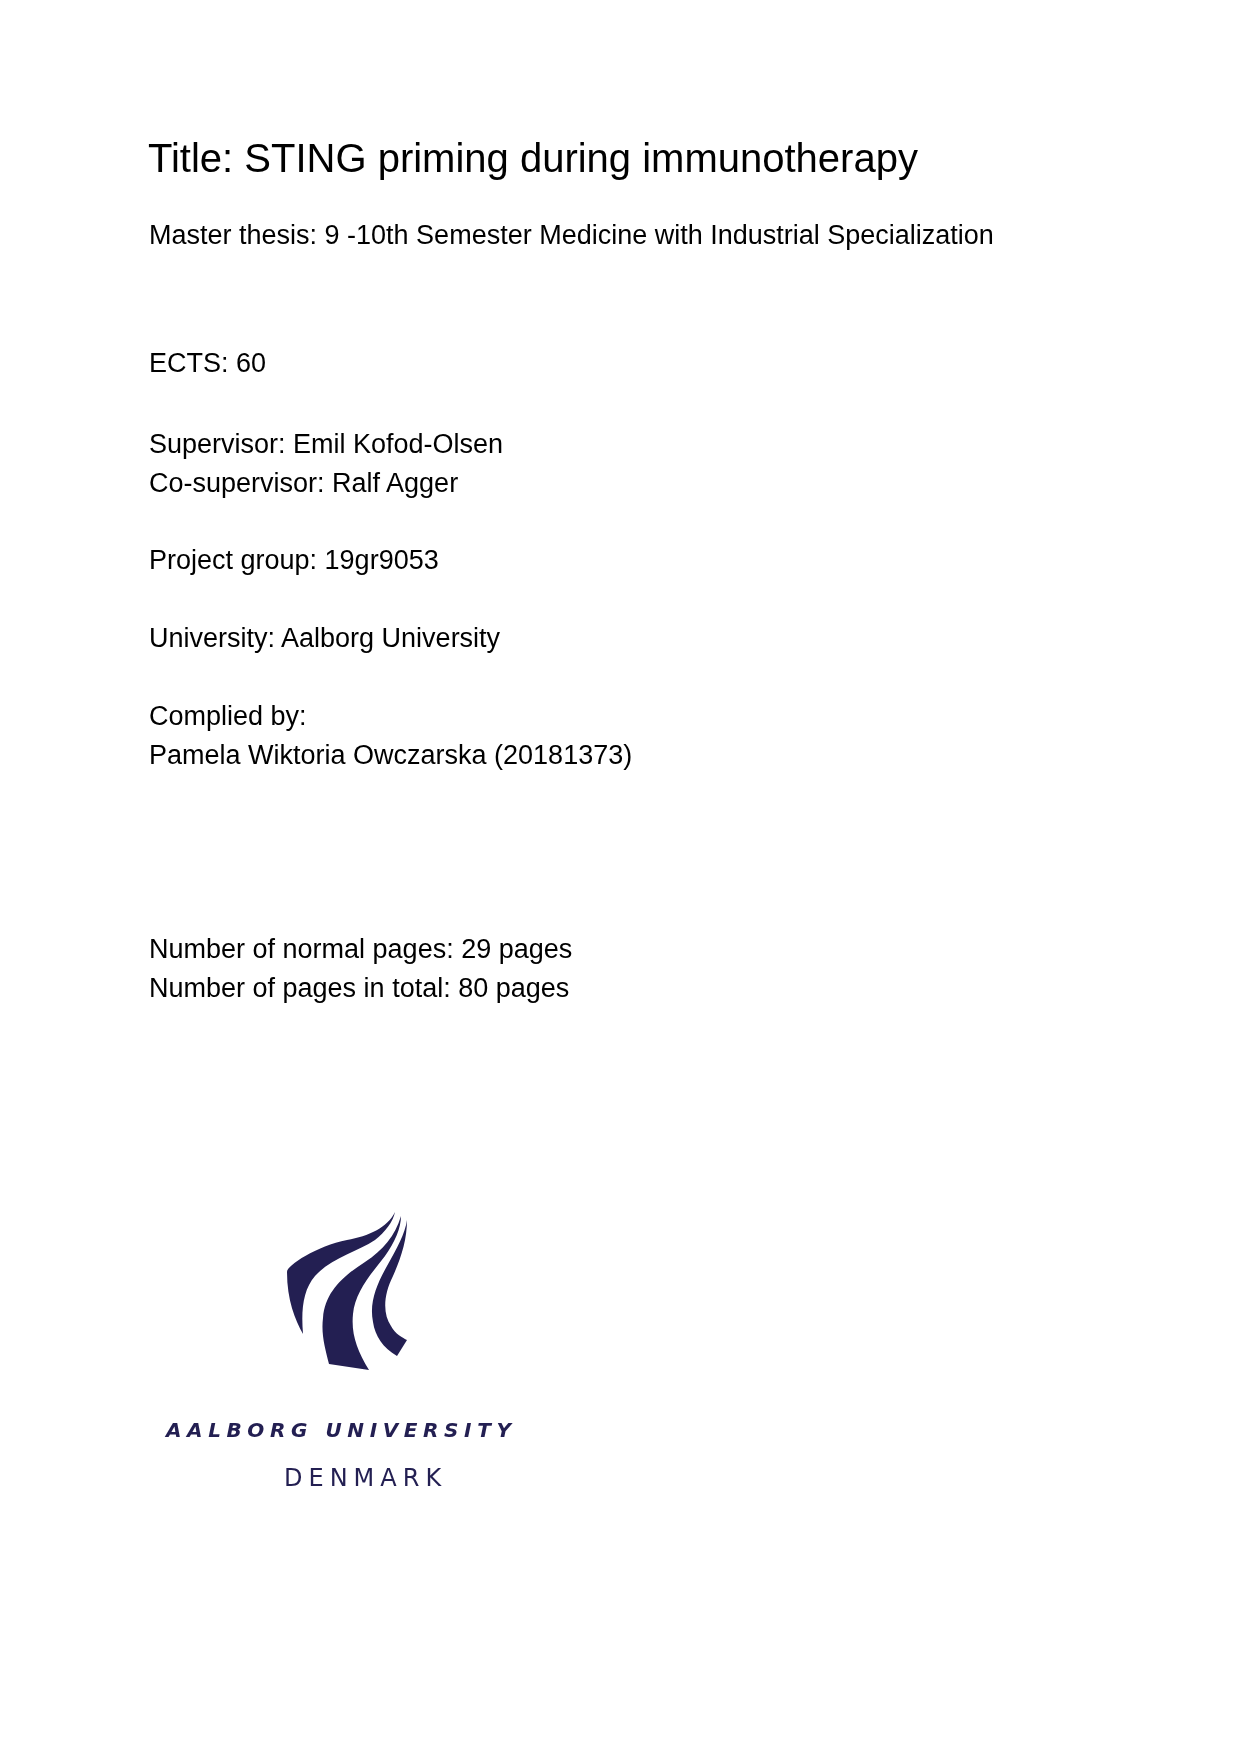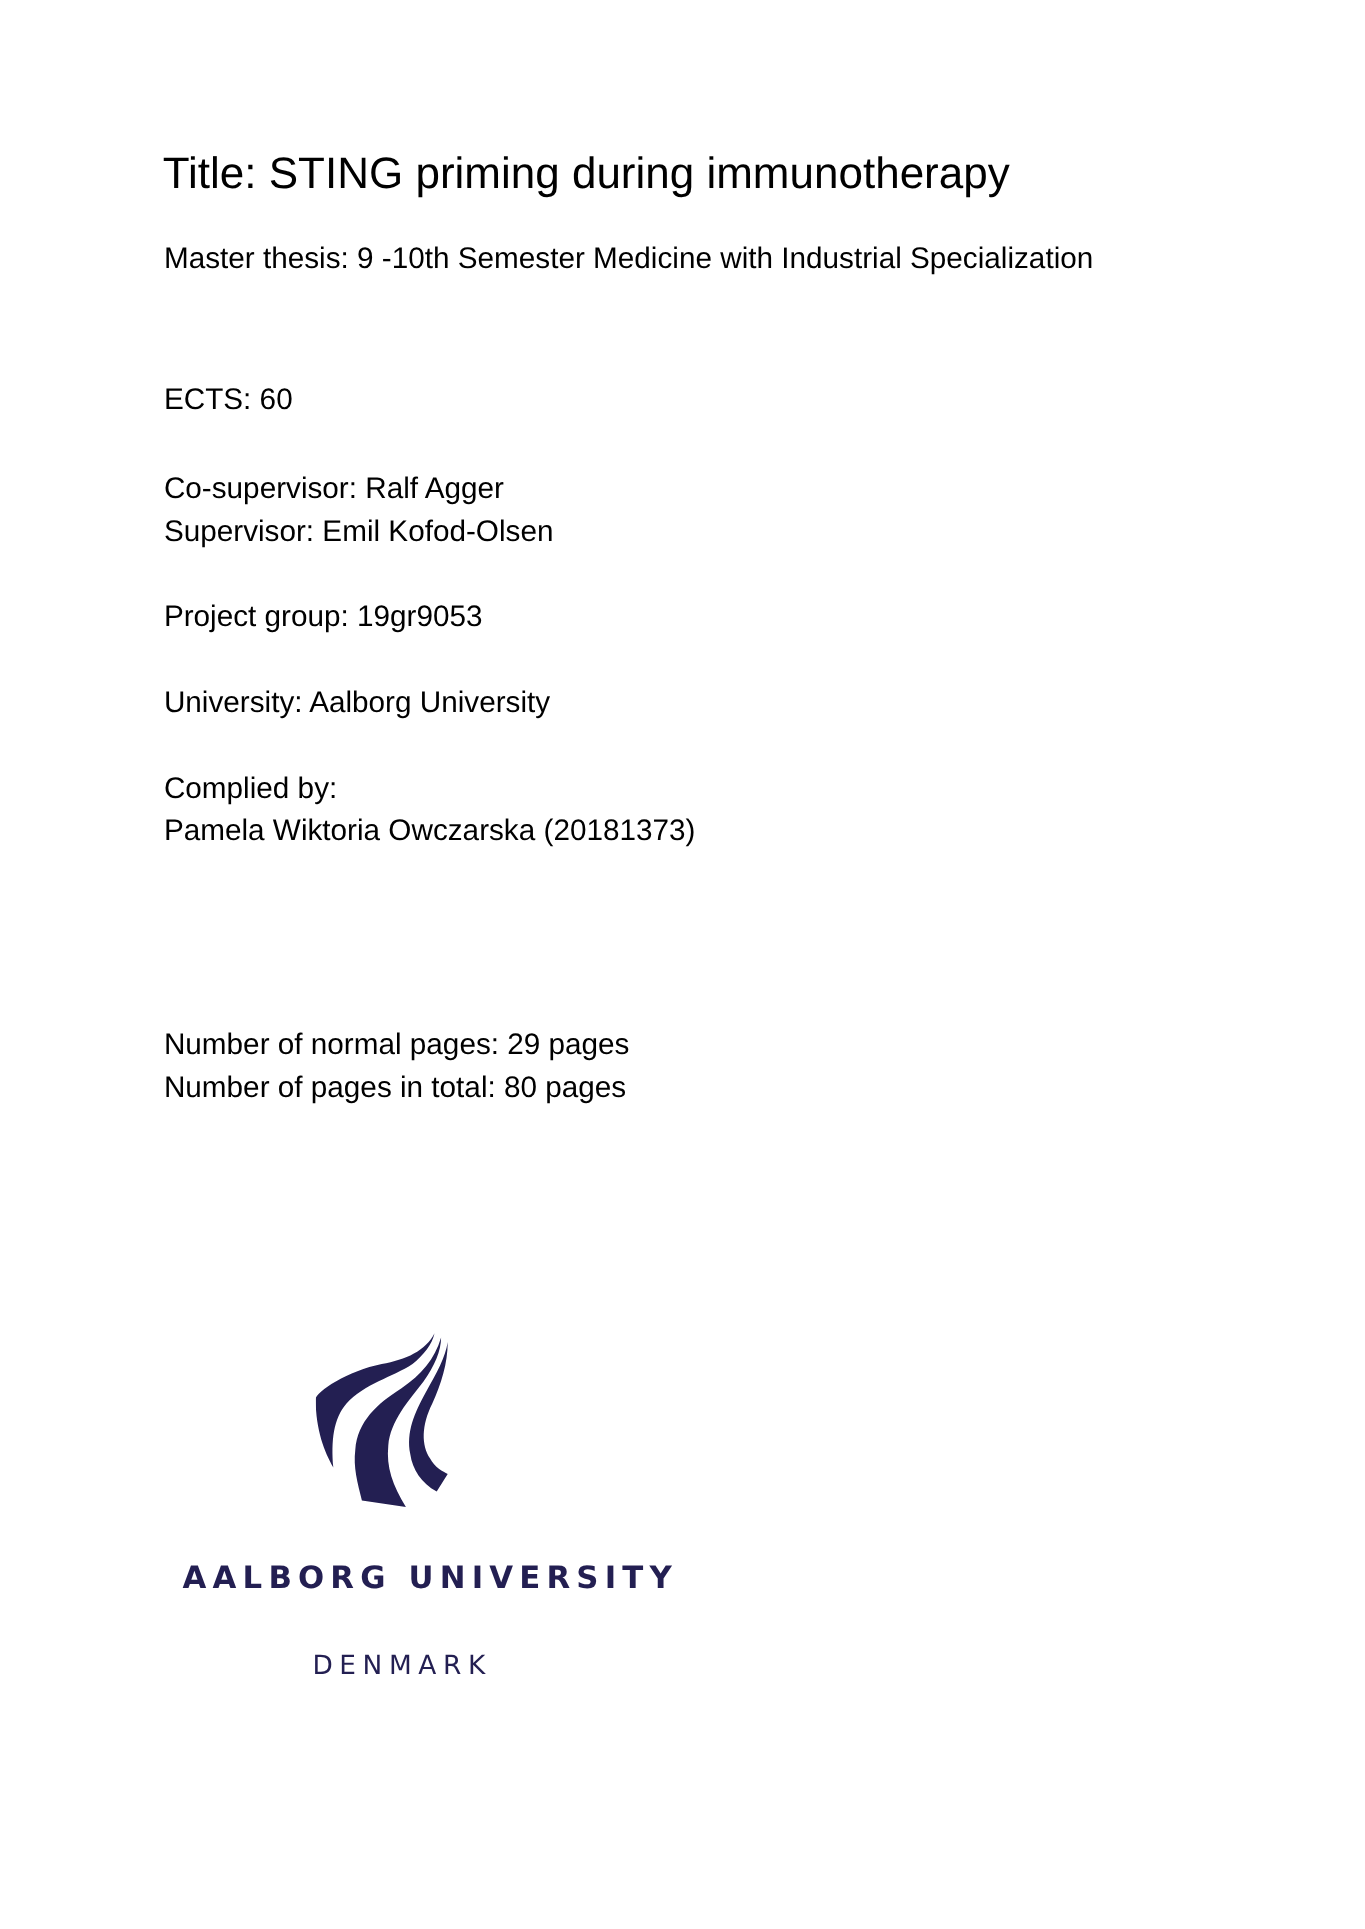--- a/index.html
+++ b/index.html
@@ -3,40 +3,40 @@
 <meta charset="utf-8">
 <style>
   html, body { margin: 0; padding: 0; background: #ffffff; }
   body { width: 1241px; height: 1754px; position: relative; overflow: hidden;
          font-family: "Liberation Sans", sans-serif; color: #000; }
   .title { position: absolute; left: 148px; top: 134px; font-size: 40px; line-height: 48px; white-space: nowrap; text-align: right; }
   .block { position: absolute; left: 149px; font-size: 27px; line-height: 39px; white-space: nowrap; }
   .block div { height: 39px; }
   .logo { position: absolute; left: 287px; top: 1210px; width: 140px; height: 160px; }
   .logo-text { position: absolute; left: 166px; top: 1418px; font-family: "DejaVu Sans", sans-serif;
-               font-weight: bold; font-size: 28px; letter-spacing: 5.6px; color: #231f52; white-space: nowrap; }
+               font-weight: bold; font-size: 20px; letter-spacing: 5.6px; color: #231f52; white-space: nowrap; font-style: italic; }
   .logo-sub { position: absolute; left: 284px; top: 1464px; font-family: "DejaVu Sans", sans-serif;
-              font-size: 24px; letter-spacing: 6px; color: #231f52; white-space: nowrap; margin-top: 36px; }
+              font-size: 24px; letter-spacing: 6px; color: #231f52; white-space: nowrap; }
 </style>
 </head>
 <body>
 
 <div class="title">Title: STING priming during immunotherapy</div>
 
 <div class="block" style="top:216px">
   <div>Master thesis: 9 -10th Semester Medicine with Industrial Specialization</div>
 </div>
 
 <div class="block" style="top:344px">
   <div>ECTS: 60</div>
 </div>
 
 <div class="block" style="top:425px">
+  <div>Supervisor: Emil Kofod-Olsen</div>
   <div>Co-supervisor: Ralf Agger</div>
-  <div>Supervisor: Emil Kofod-Olsen</div>
 </div>
 
 <div class="block" style="top:541px">
   <div>Project group: 19gr9053</div>
 </div>
 
 <div class="block" style="top:619px">
   <div>University: Aalborg University</div>
 </div>
 

